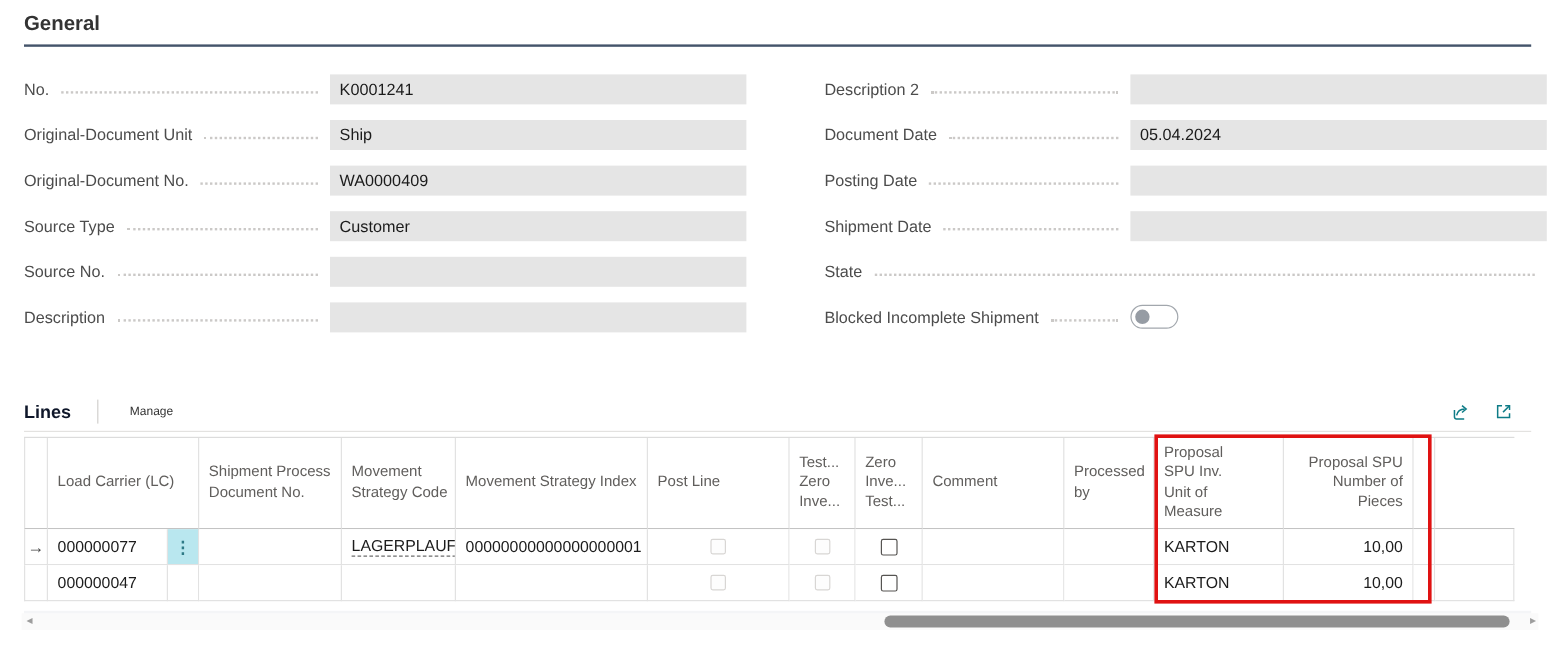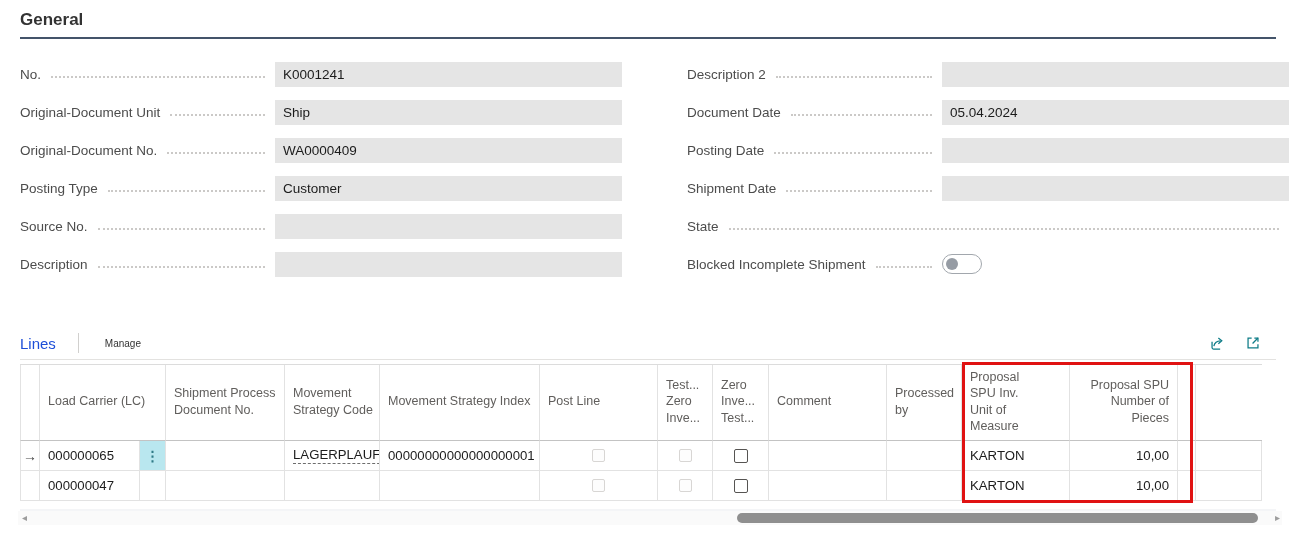--- a/index.html
+++ b/index.html
@@ -23,21 +23,21 @@
     display:flex; align-items:center; padding:0 8px; font-size:13.5px; color:#1b1b1b;
     white-space:nowrap; overflow:hidden;
   }
   .toggle-holder { width:347px; min-width:347px; display:flex; align-items:center; }
   .toggle { width:40px; height:20px; border:1px solid #a2a7ad; border-radius:11px; background:#fff; position:relative; }
   .toggle .knob { position:absolute; left:3px; top:3px; width:12px; height:12px; border-radius:50%; background:#969ca4; }
 
   
   .lines { position:absolute; left:20px; top:330px; width:1256px; }
   .caption { display:flex; align-items:center; height:26px; }
-  .lines-title { font-size:15px; font-weight:400; color:#1d4ed8; }
+  .lines-title { font-size:15px; font-weight:700; color:#0f172a; }
   .caption-sep { width:1px; height:20px; background:#d1d0ce; margin-left:22px; }
   .manage { font-size:10px; color:#333; margin-left:26px; }
   .caption-icons { margin-left:auto; display:flex; gap:18px; align-items:center; padding-right:14px; }
   .caption-icons svg { display:block; }
   .caption-rule { height:1px; background:#e3e2e0; margin-top:3px; }
 
   .tbl { width:1242px; margin-top:4px; }
   .trow {
     display:grid;
     grid-template-columns:20px 100px 26px 119px 95px 160px 118px 55px 56px 118px 75px 108px 108px 18px 66px;
@@ -103,21 +103,21 @@
           </div>
       </div>
       <div class="frow">
         <span class="flabel">Original-Document No.</span>
         <span class="leader"></span>
         <div class="fvalue">
             <span>WA0000409</span>
           </div>
       </div>
       <div class="frow">
-        <span class="flabel">Posting Type</span>
+        <span class="flabel">Source Type</span>
         <span class="leader"></span>
         <div class="fvalue">
             <span>Customer</span>
           </div>
       </div>
       <div class="frow">
         <span class="flabel">Source No.</span>
         <span class="leader"></span>
         <div class="fvalue">
             <span></span>
@@ -219,21 +219,21 @@
         </div>
       <div class="th num">
           <span class="w82">Proposal SPU Number of Pieces</span>
         </div>
       <div class="th"></div>
       <div class="th" style="border-right:none;"></div>
     </div>
 
     <div class="trow">
       <div class="td first center marker">→</div>
-      <div class="td">000000065</div>
+      <div class="td">000000077</div>
       <div class="td center menu-cell-active">⋮</div>
       <div class="td"></div>
       <div class="td">
           <span class="dashed-link">LAGERPLAUF...</span>
         </div>
       <div class="td">00000000000000000001</div>
       <div class="td center">
           <span class="cb"></span>
         </div>
       <div class="td center">

